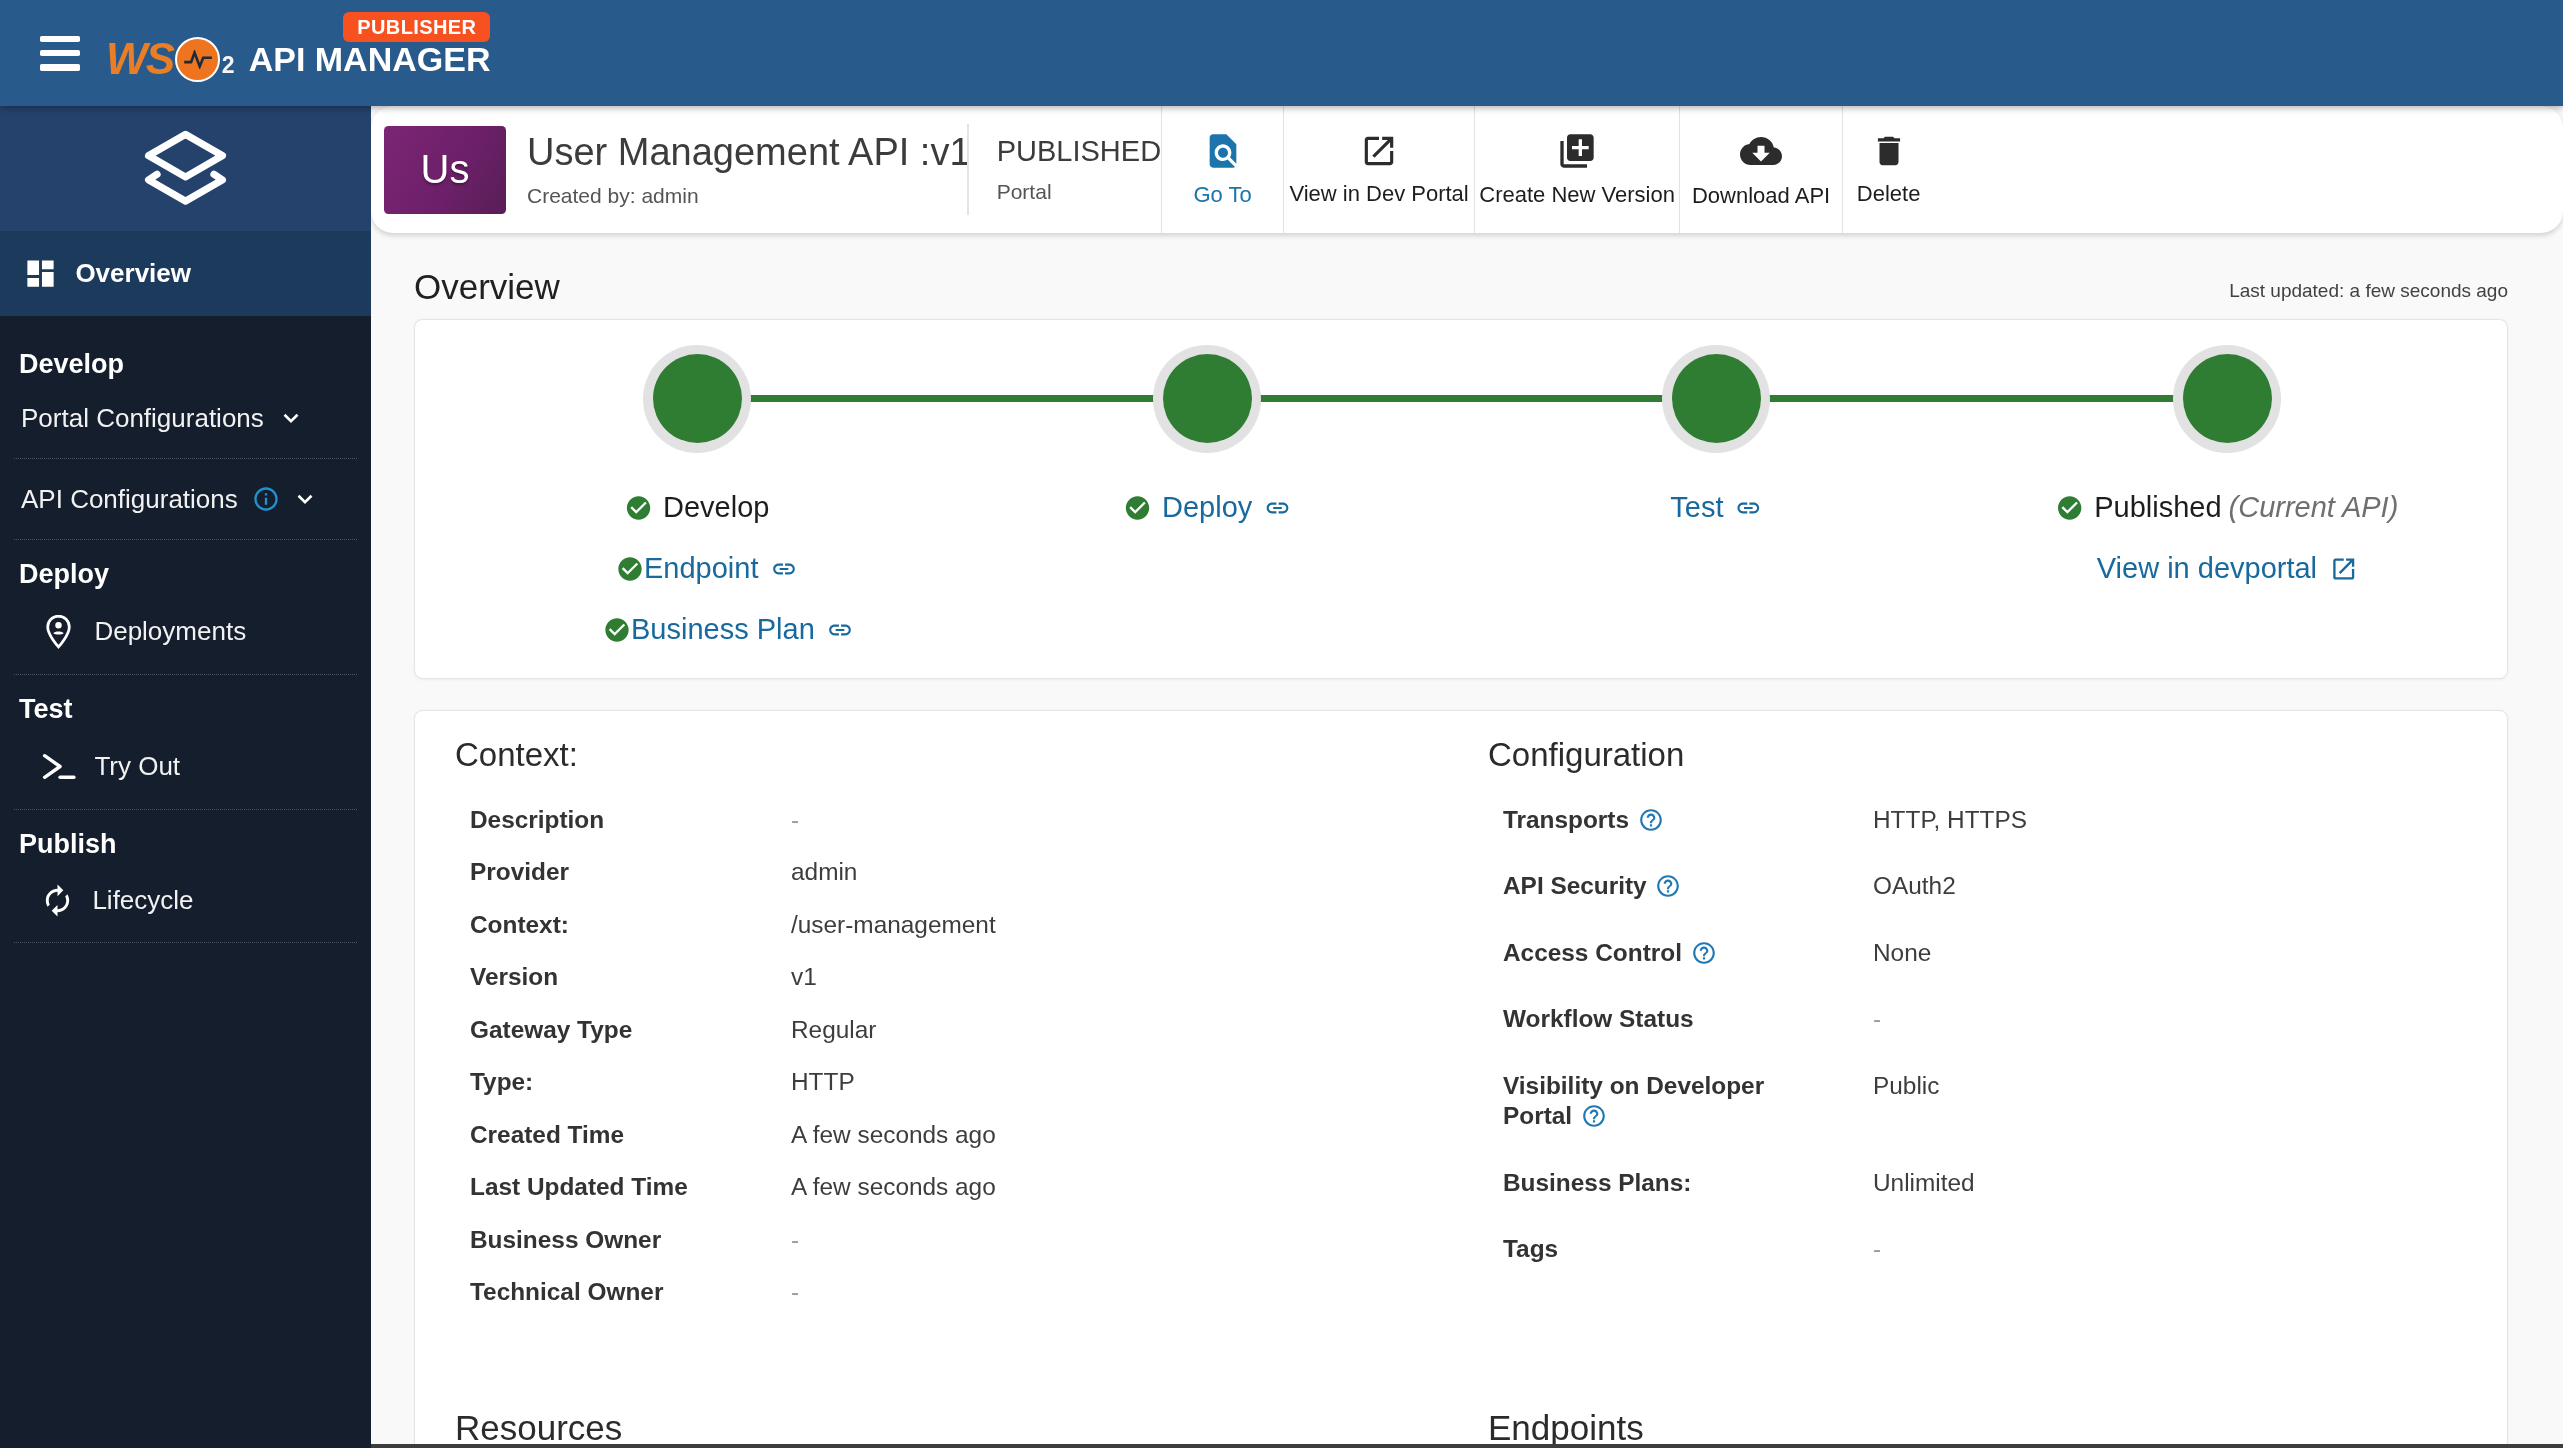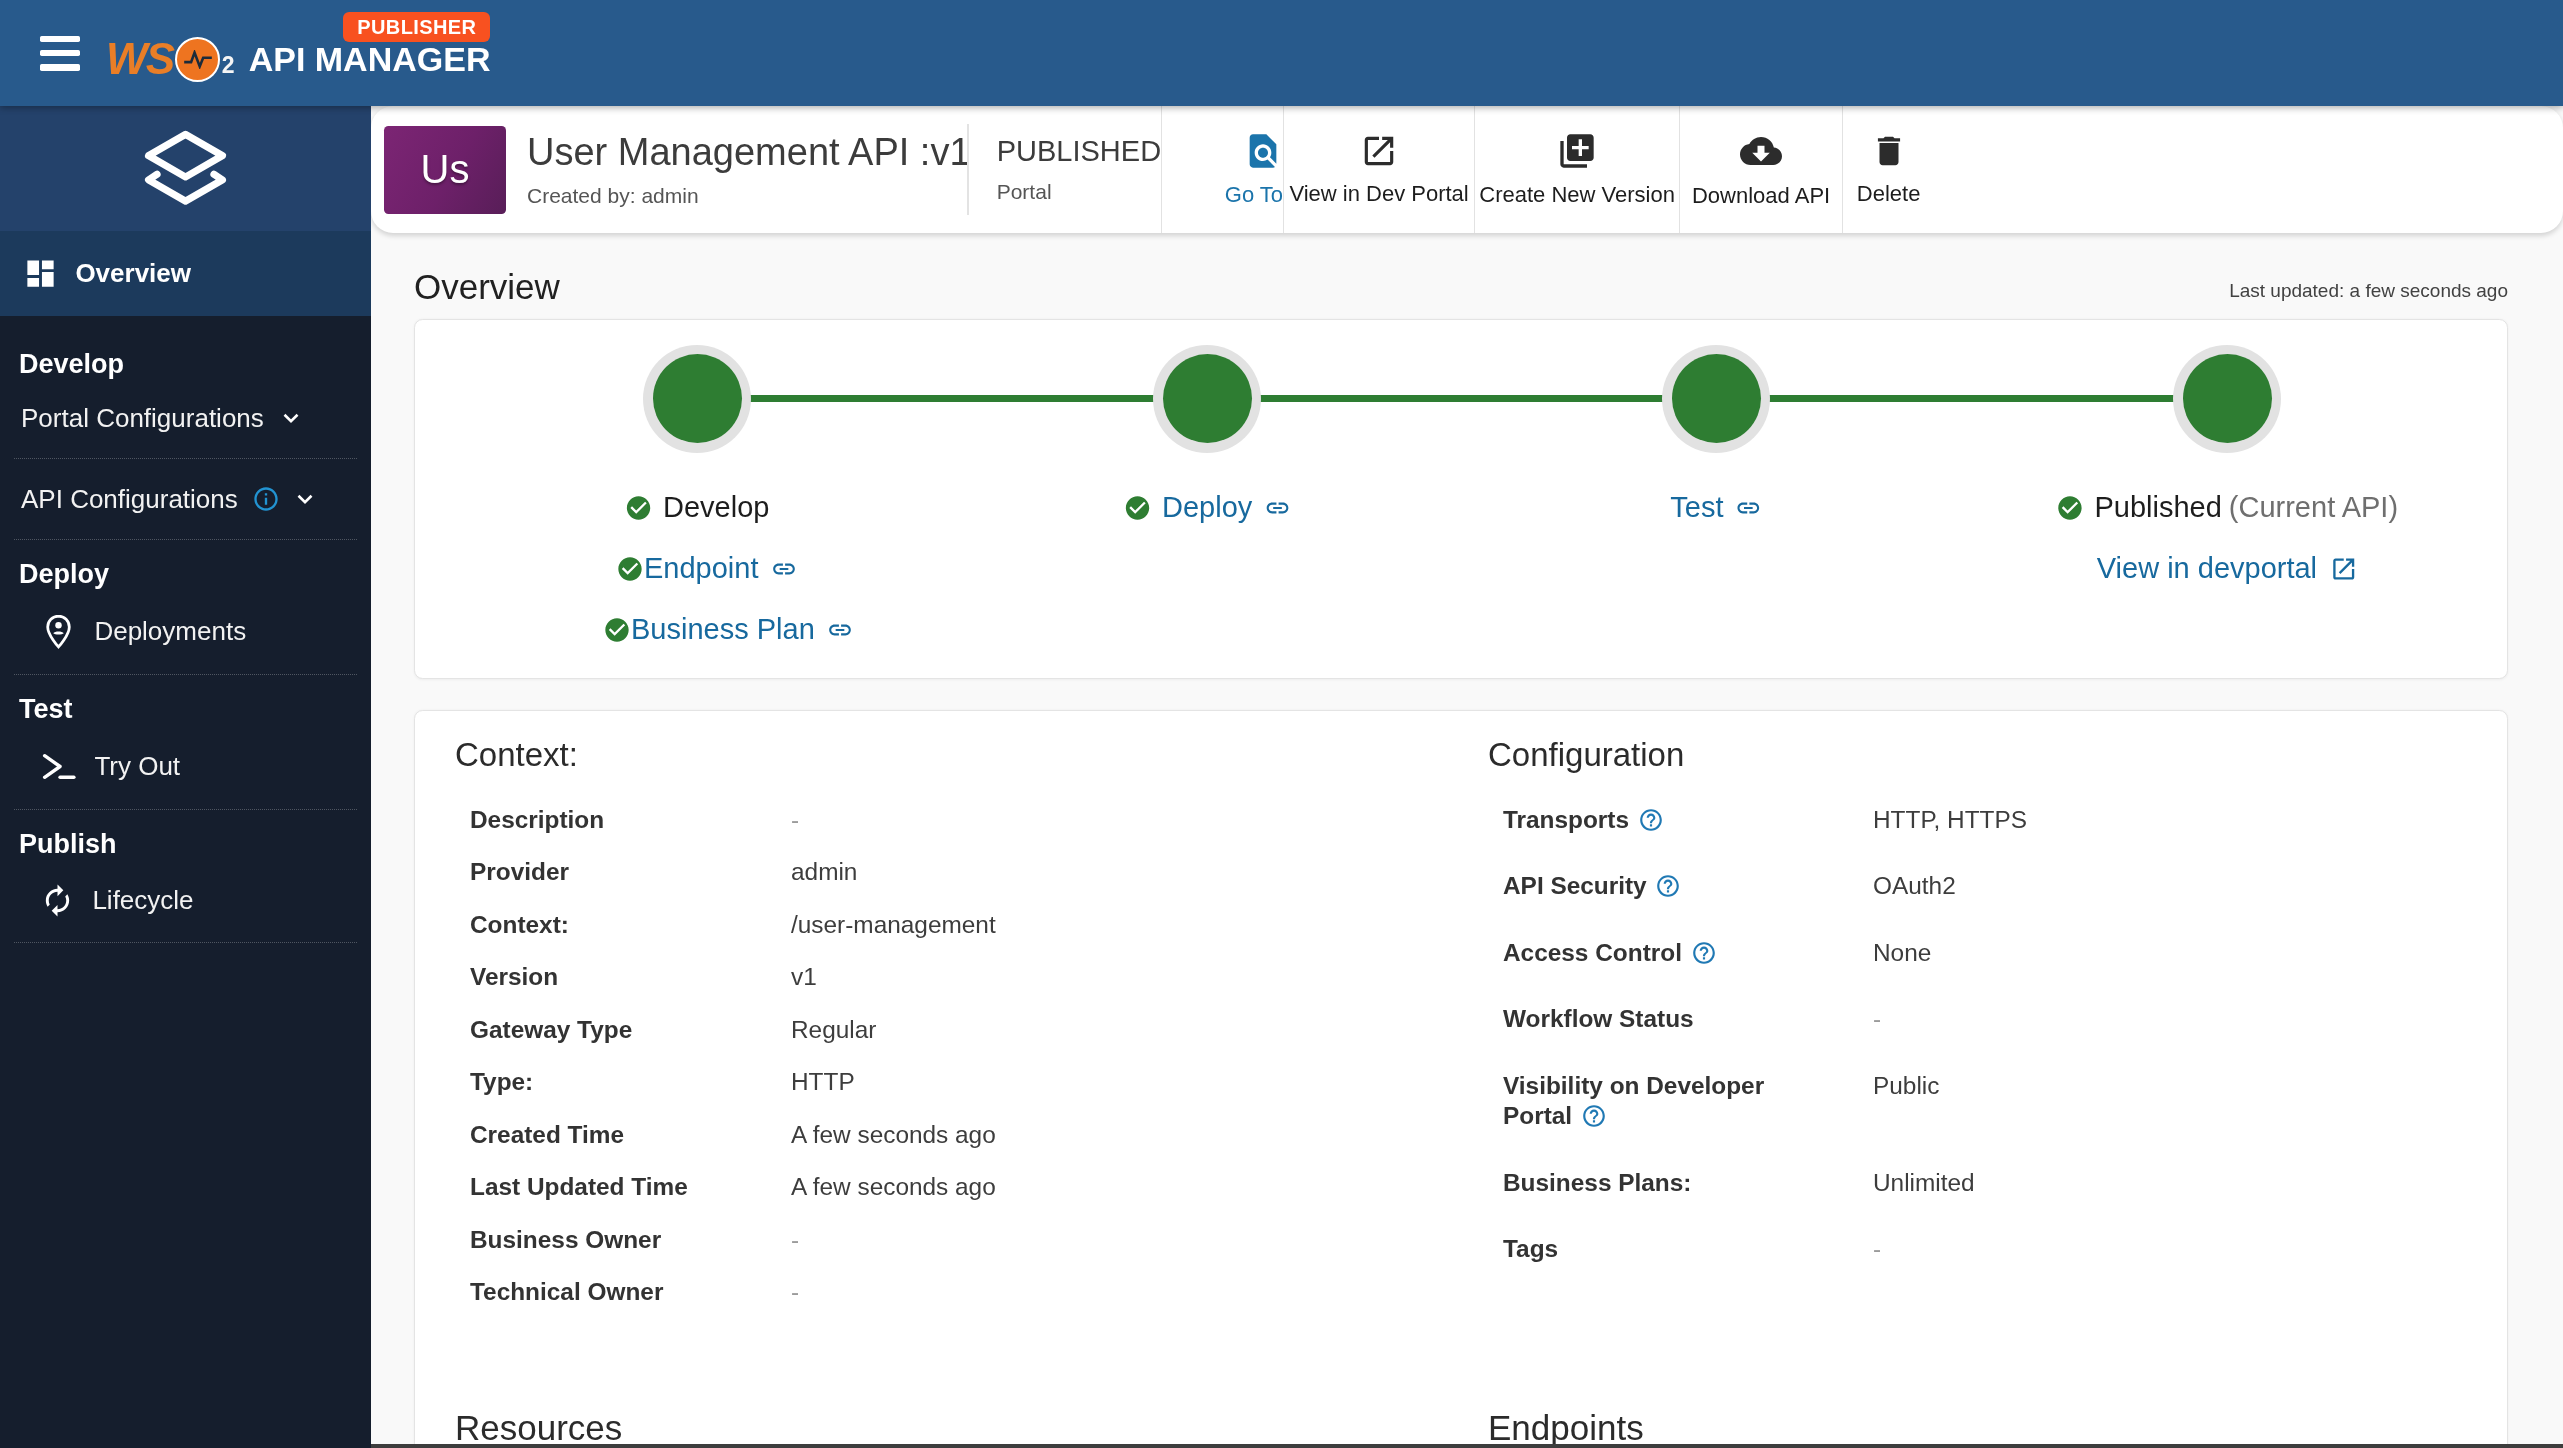--- a/index.html
+++ b/index.html
@@ -61,41 +61,41 @@
   .state-label { font-size:21px; color:#555; margin-top:12.2px; }
   .version-dd { margin-left:auto; margin-right:24.4px; width:196px; height:85px; border:0.9px solid #b9b9b9;
     border-radius:7px; display:flex; align-items:center; justify-content:center; cursor:pointer; flex:0 0 auto; }
   .version-dd .vtxt { font-size:26px; color:#3a3a3a; }
   .version-dd .caret { width:0; height:0; border-left:9.6px solid transparent; border-right:9.6px solid transparent;
     border-top:11.3px solid #8a8a8a; margin-left:17.4px; }
   .action-btn { height:100%; border-left:0.9px solid #e2e2e2; display:flex; flex-direction:column;
     align-items:center; justify-content:center; cursor:pointer; flex:0 0 auto; }
   .action-btn .albl { font-size:22px; color:#1d1d1d; margin-top:10.5px; white-space:nowrap; }
   .action-btn.goto .albl { color:#1b74ab; }
-  .w-goto{width:122px;align-items:flex-end;} .w-viewdev{width:191px;} .w-newver{width:205px;} .w-dl{width:163px;} .w-del{width:92px;}
+  .w-goto{width:122px;} .w-viewdev{width:191px;} .w-newver{width:205px;} .w-dl{width:163px;} .w-del{width:92px;}
 
   
   .main { position:absolute; left:371px; top:234px; right:0; bottom:0; background:#f9f9f9;
     padding:31px 55px 0 43px; overflow:hidden; }
   .main-head { display:flex; justify-content:space-between; align-items:flex-end; height:42px; }
   .page-title { font-size:35px; color:#212121; }
   .last-updated { font-size:19px; color:#424242; padding-bottom:5.2px; }
   .card { background:#fff; border:0.9px solid #e4e4e4; border-radius:8.7px; box-shadow:0 0.9px 2.6px rgba(0,0,0,.05); }
   .card1 { margin-top:12.2px; height:360px; position:relative; }
   .track { position:absolute; left:282px; width:1530px; top:75px; height:7px; background:#2e7d32; }
   .node { position:absolute; top:24.4px; width:108px; height:108px; border-radius:50%; background:#e2e2e2;
     display:flex; align-items:center; justify-content:center; }
   .node .dot { width:89px; height:89px; border-radius:50%; background:#2e7d32; }
   .n1{left:228px;} .n2{left:738px;} .n3{left:1247px;} .n4{left:1758px;}
   .stage { position:absolute; top:171px; transform:translateX(-50%); display:flex; align-items:center;
     font-size:29px; white-space:nowrap; }
   .stage .gap { margin-left:10.5px; }
   .s1{left:282px;} .s2{left:792px;} .s3{left:1301px;} .s4{left:1812px;}
   .dark-lbl { color:#1d1d1d; }
-  .paren { color:#6f6f6f; margin-left:7px; }
+  .paren { color:#6f6f6f; margin-left:7px;font-style:italic; }
   a.blue, .blue { color:#17699e; text-decoration:none; cursor:pointer; }
   .sub-link { position:absolute; display:flex; align-items:center; font-size:29px; white-space:nowrap; }
   .sub1 { left:201px; top:232px; }
   .sub2r { left:188px; top:293px; }
   .devportal { position:absolute; left:1812px; top:232px; transform:translateX(-50%);
     display:flex; align-items:center; font-size:29px; white-space:nowrap; }
   .ic-gap { margin-left:12.2px; display:flex; }
 
   .card2 { margin-top:31px; height:802px; position:relative; }
   .col { position:absolute; top:24.4px; }

